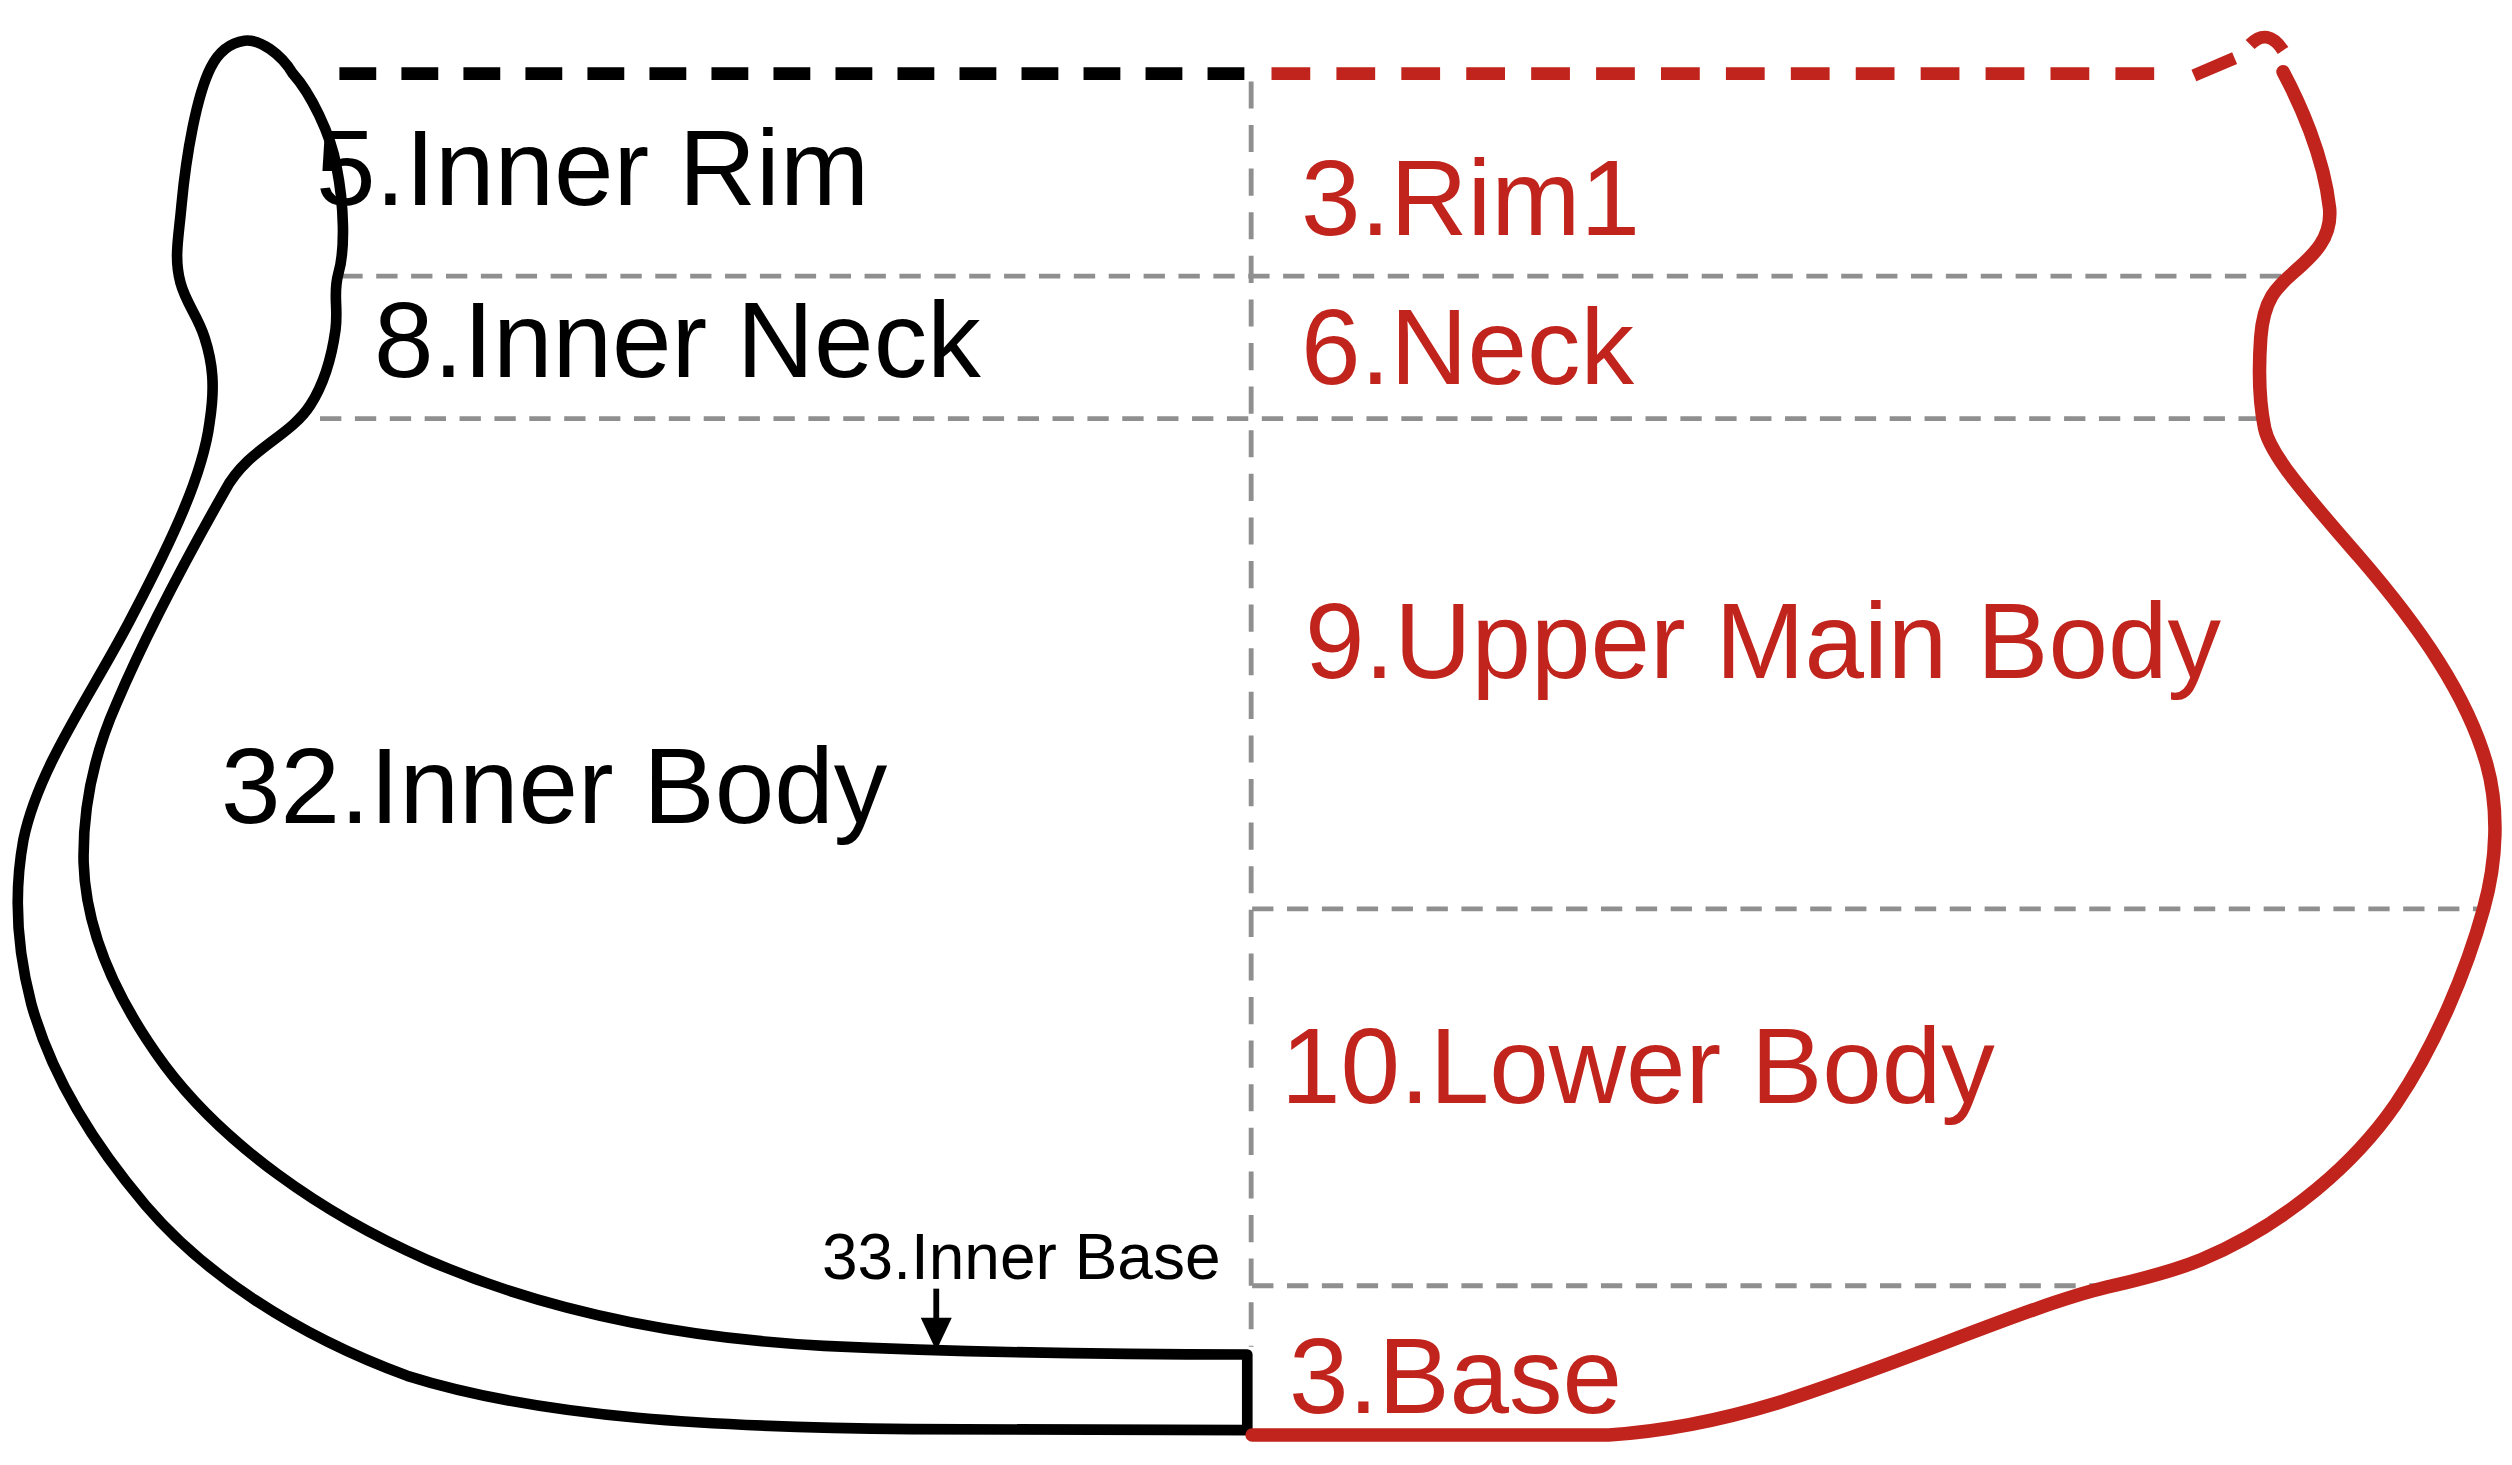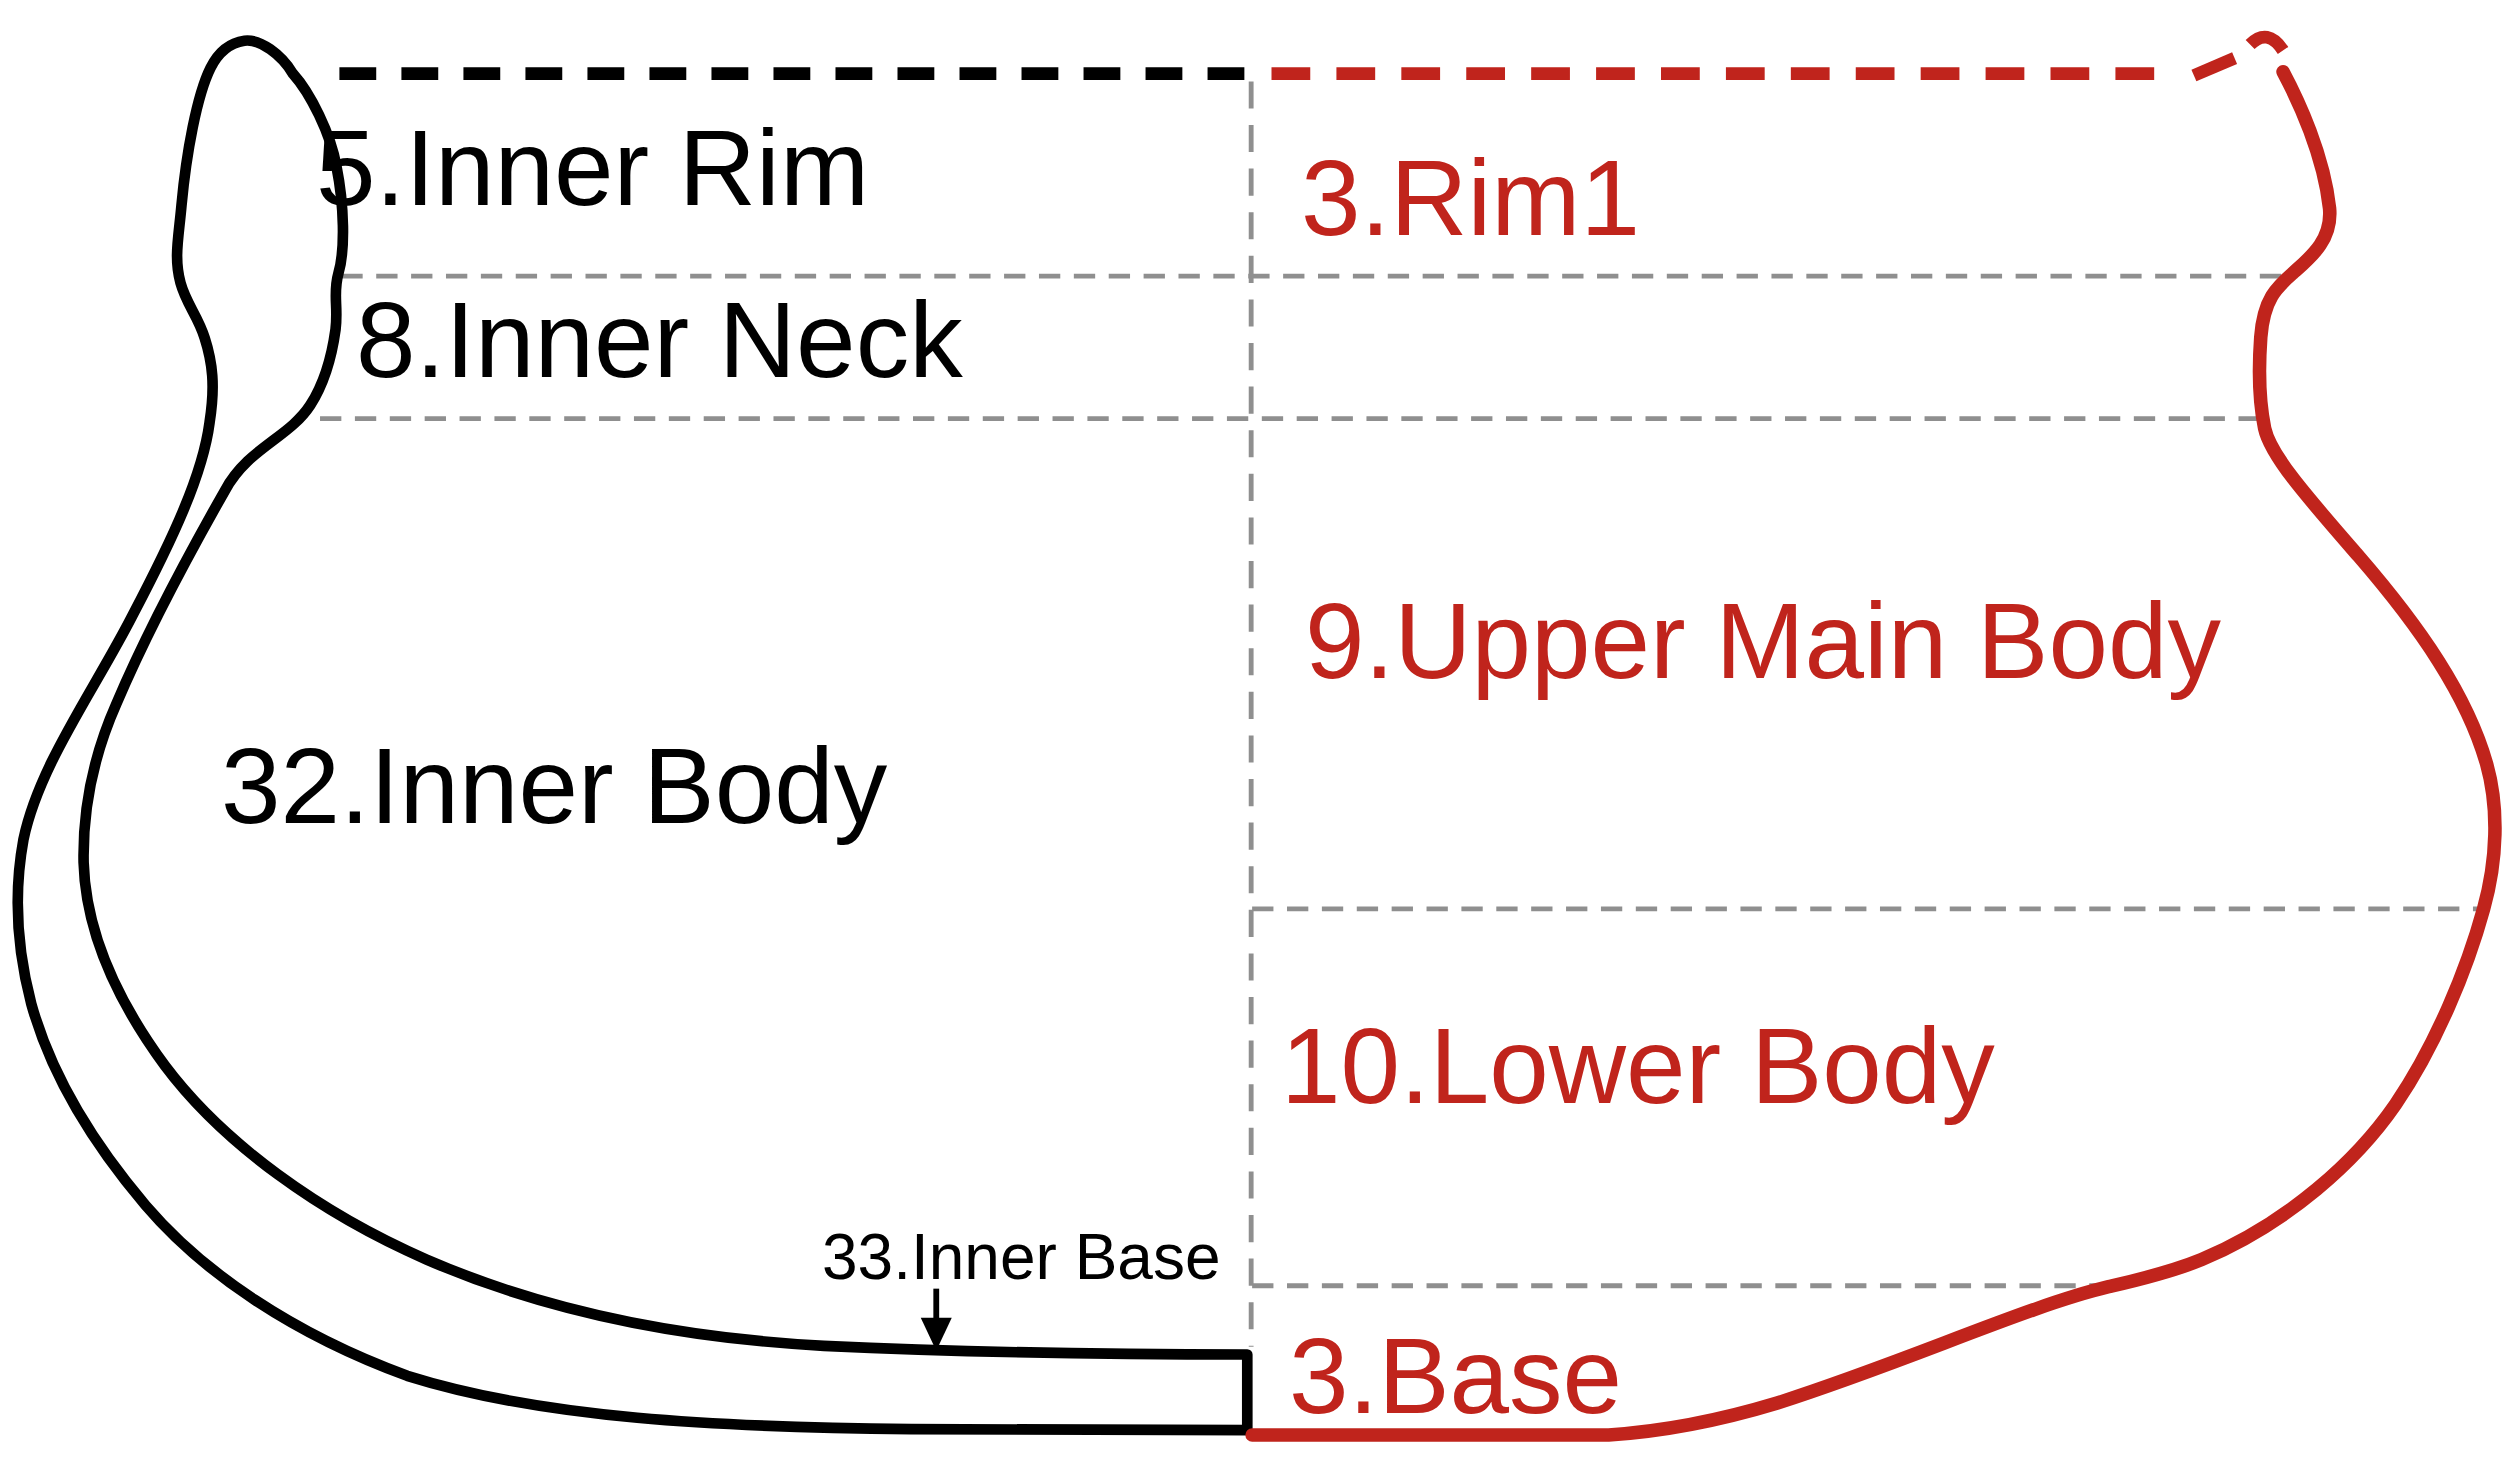--- a/index.html
+++ b/index.html
@@ -101,28 +101,29 @@
              L 1292,1481" stroke="#c0241c" stroke-width="14" fill="none" stroke-linejoin="round" stroke-linecap="round"></path>
 
     <g>
       <path d="M 966,1330 V 1362" stroke="#000000" stroke-width="6" fill="none"></path>
       <polygon points="950,1360 982,1360 966,1394" fill="#000000"></polygon>
     </g>
   </svg>
 
   <div class="lbl black" style="left:316px; top:115px;">5.Inner Rim</div>
 
-  <div class="lbl black" style="left:356px; top:287px;">8.Inner Neck</div>
+  <div class="lbl black" style="left:374px; top:287px;">8.Inner Neck</div>
 
   <div class="lbl black" style="left:221px; top:733px;">32.Inner Body</div>
 
   <div class="lbl black small" style="left:822px; top:1225px;">33.Inner Base</div>
 
   <div class="lbl red" style="left:1301px; top:117px;margin-top:28px;">3.Rim1</div>
 
+  <div class="lbl red" style="left:1301px; top:294px;">6.Neck</div>
 
   <div class="lbl red" style="left:1305px; top:588px;">9.Upper Main Body</div>
 
   <div class="lbl red" style="left:1281px; top:1013px;">10.Lower Body</div>
 
   <div class="lbl red" style="left:1289px; top:1323px;">3.Base</div>
 
 </div>
 
 

